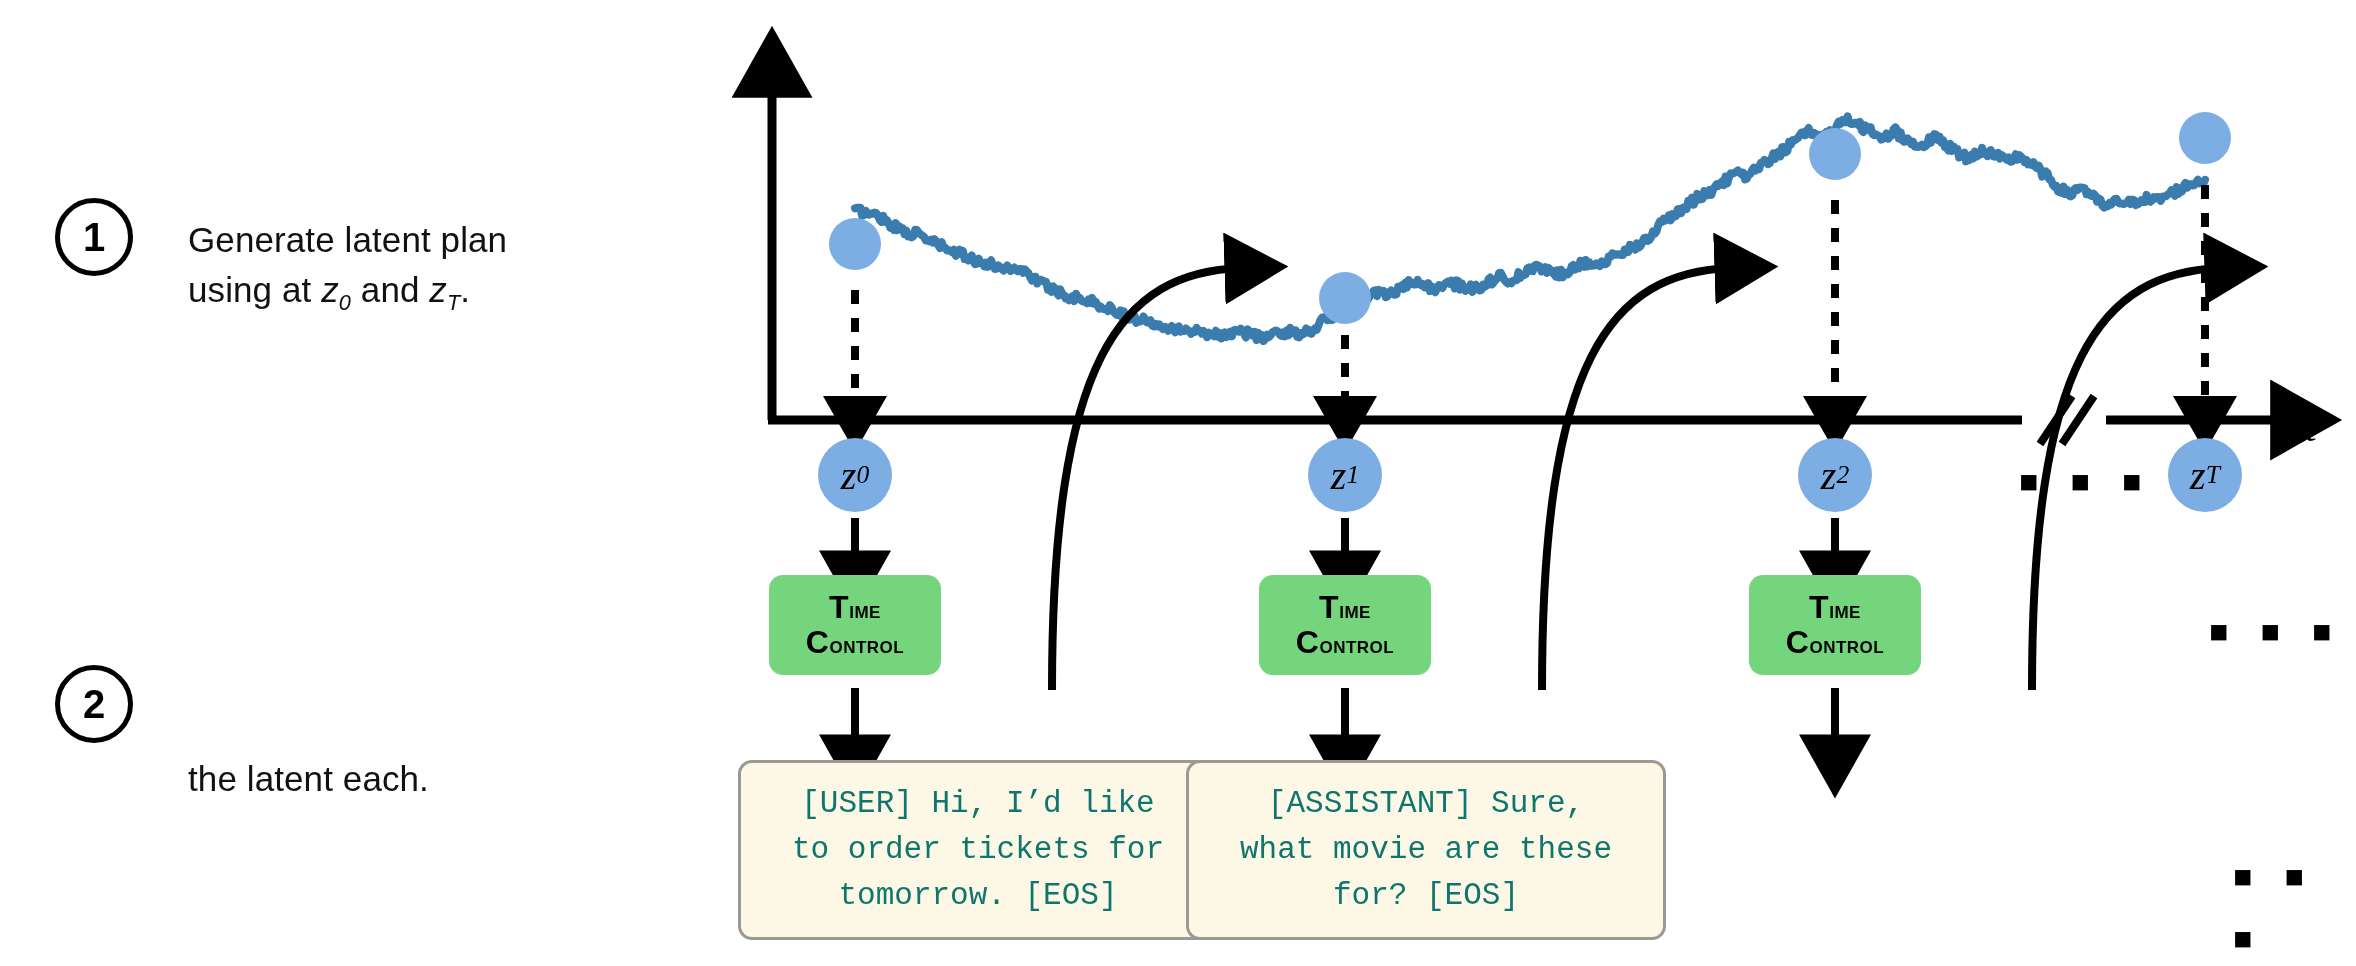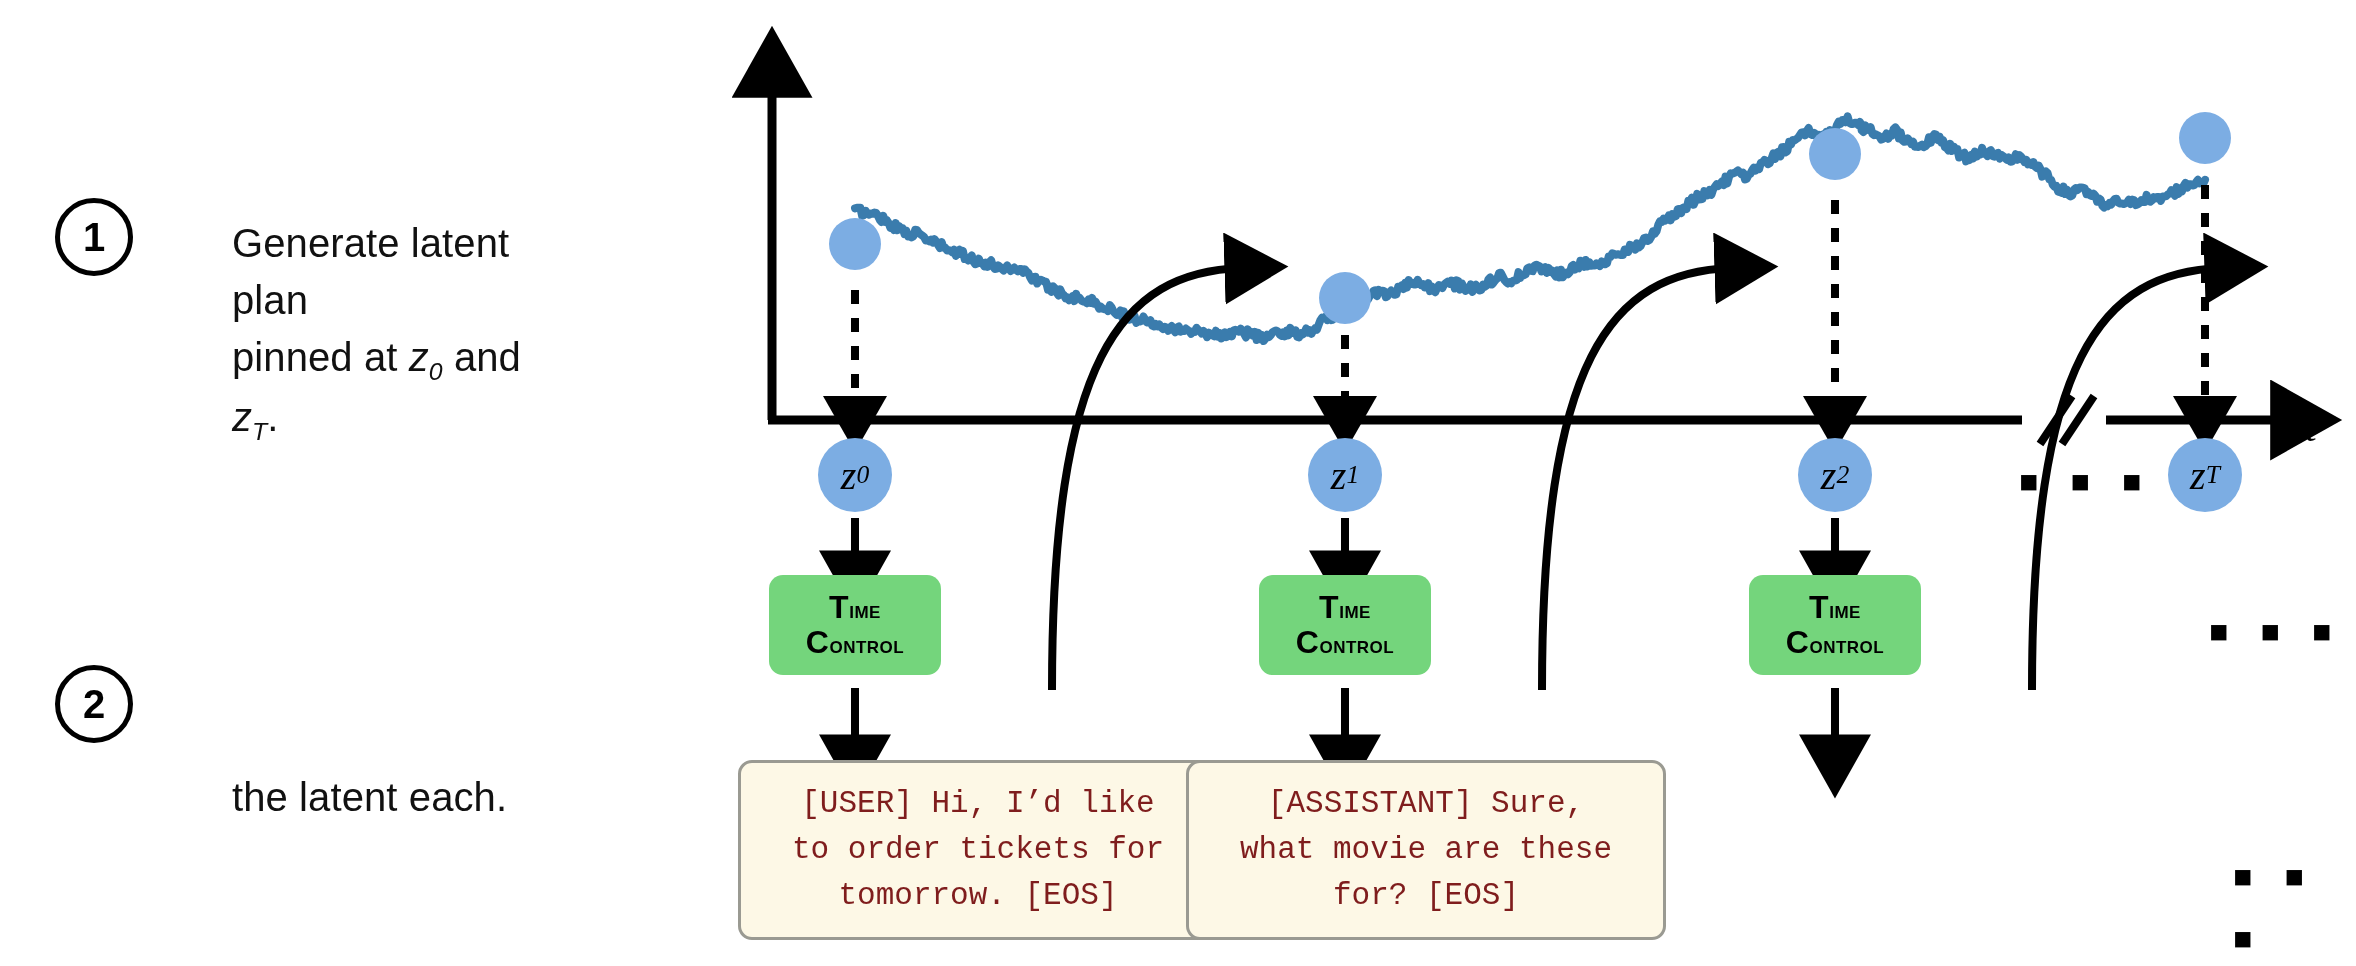--- a/index.html
+++ b/index.html
@@ -28,27 +28,26 @@
     display: flex;
     align-items: center;
     justify-content: center;
     font-size: 40px;
     font-weight: 600;
     color: #000000;
     font-family: "Liberation Sans", sans-serif;
   }
   .step-text {
     position: absolute;
-    font-size: 40px;
+    font-size: 35px;
     line-height: 1.42;
     color: #111111;
     font-family: "Liberation Sans", sans-serif;
     font-weight: 400;
     letter-spacing: 0.1px;
-    margin-left: 44px;
   }
   .mathvar {
     font-family: Liberation Sans, sans-serif;
     font-style: italic;
   }
   .mathvar sub {
     font-size: 0.62em;
     font-style: italic;
   }
   
@@ -116,21 +115,21 @@
     border-radius: 14px;
     box-sizing: border-box;
     display: flex;
     align-items: center;
     justify-content: center;
     text-align: center;
     padding: 6px 12px;
     font-family: "Liberation Mono", monospace;
     font-size: 31px;
     line-height: 1.48;
-    color: #7f1d1d;
+    color: #0f766e;
     white-space: pre-line;
   }
   
   .dots {
     position: absolute;
     font-family: "Liberation Serif", serif;
     font-size: 62px;
     letter-spacing: 7px;
     color: #000000;
     line-height: 1;
@@ -146,21 +145,21 @@
 </head>
 <body>
 
 <div id="stage">
 
   <div class="step-badge" style="left:55px; top:198px;">
     <span>1</span>
   </div>
   <div class="step-text" style="left:188px; top:215px; width:330px;">
     <span>Generate latent plan</span><br>
-    <span>pinned at </span><span class="mathvar"><span>z</span><sub>0</sub></span><span> and </span><span class="mathvar"><span>z</span><sub>T</sub></span><span>.</span>
+    <span>using at </span><span class="mathvar"><span>z</span><sub>0</sub></span><span> and </span><span class="mathvar"><span>z</span><sub>T</sub></span><span>.</span>
   </div>
 
   <div class="step-badge" style="left:55px; top:665px;">
     <span>2</span>
   </div>
   <div class="step-text" style="left:188px; top:655px; width:400px;">
     <br>
     <br>
     <span>the latent each.</span>
   </div>

